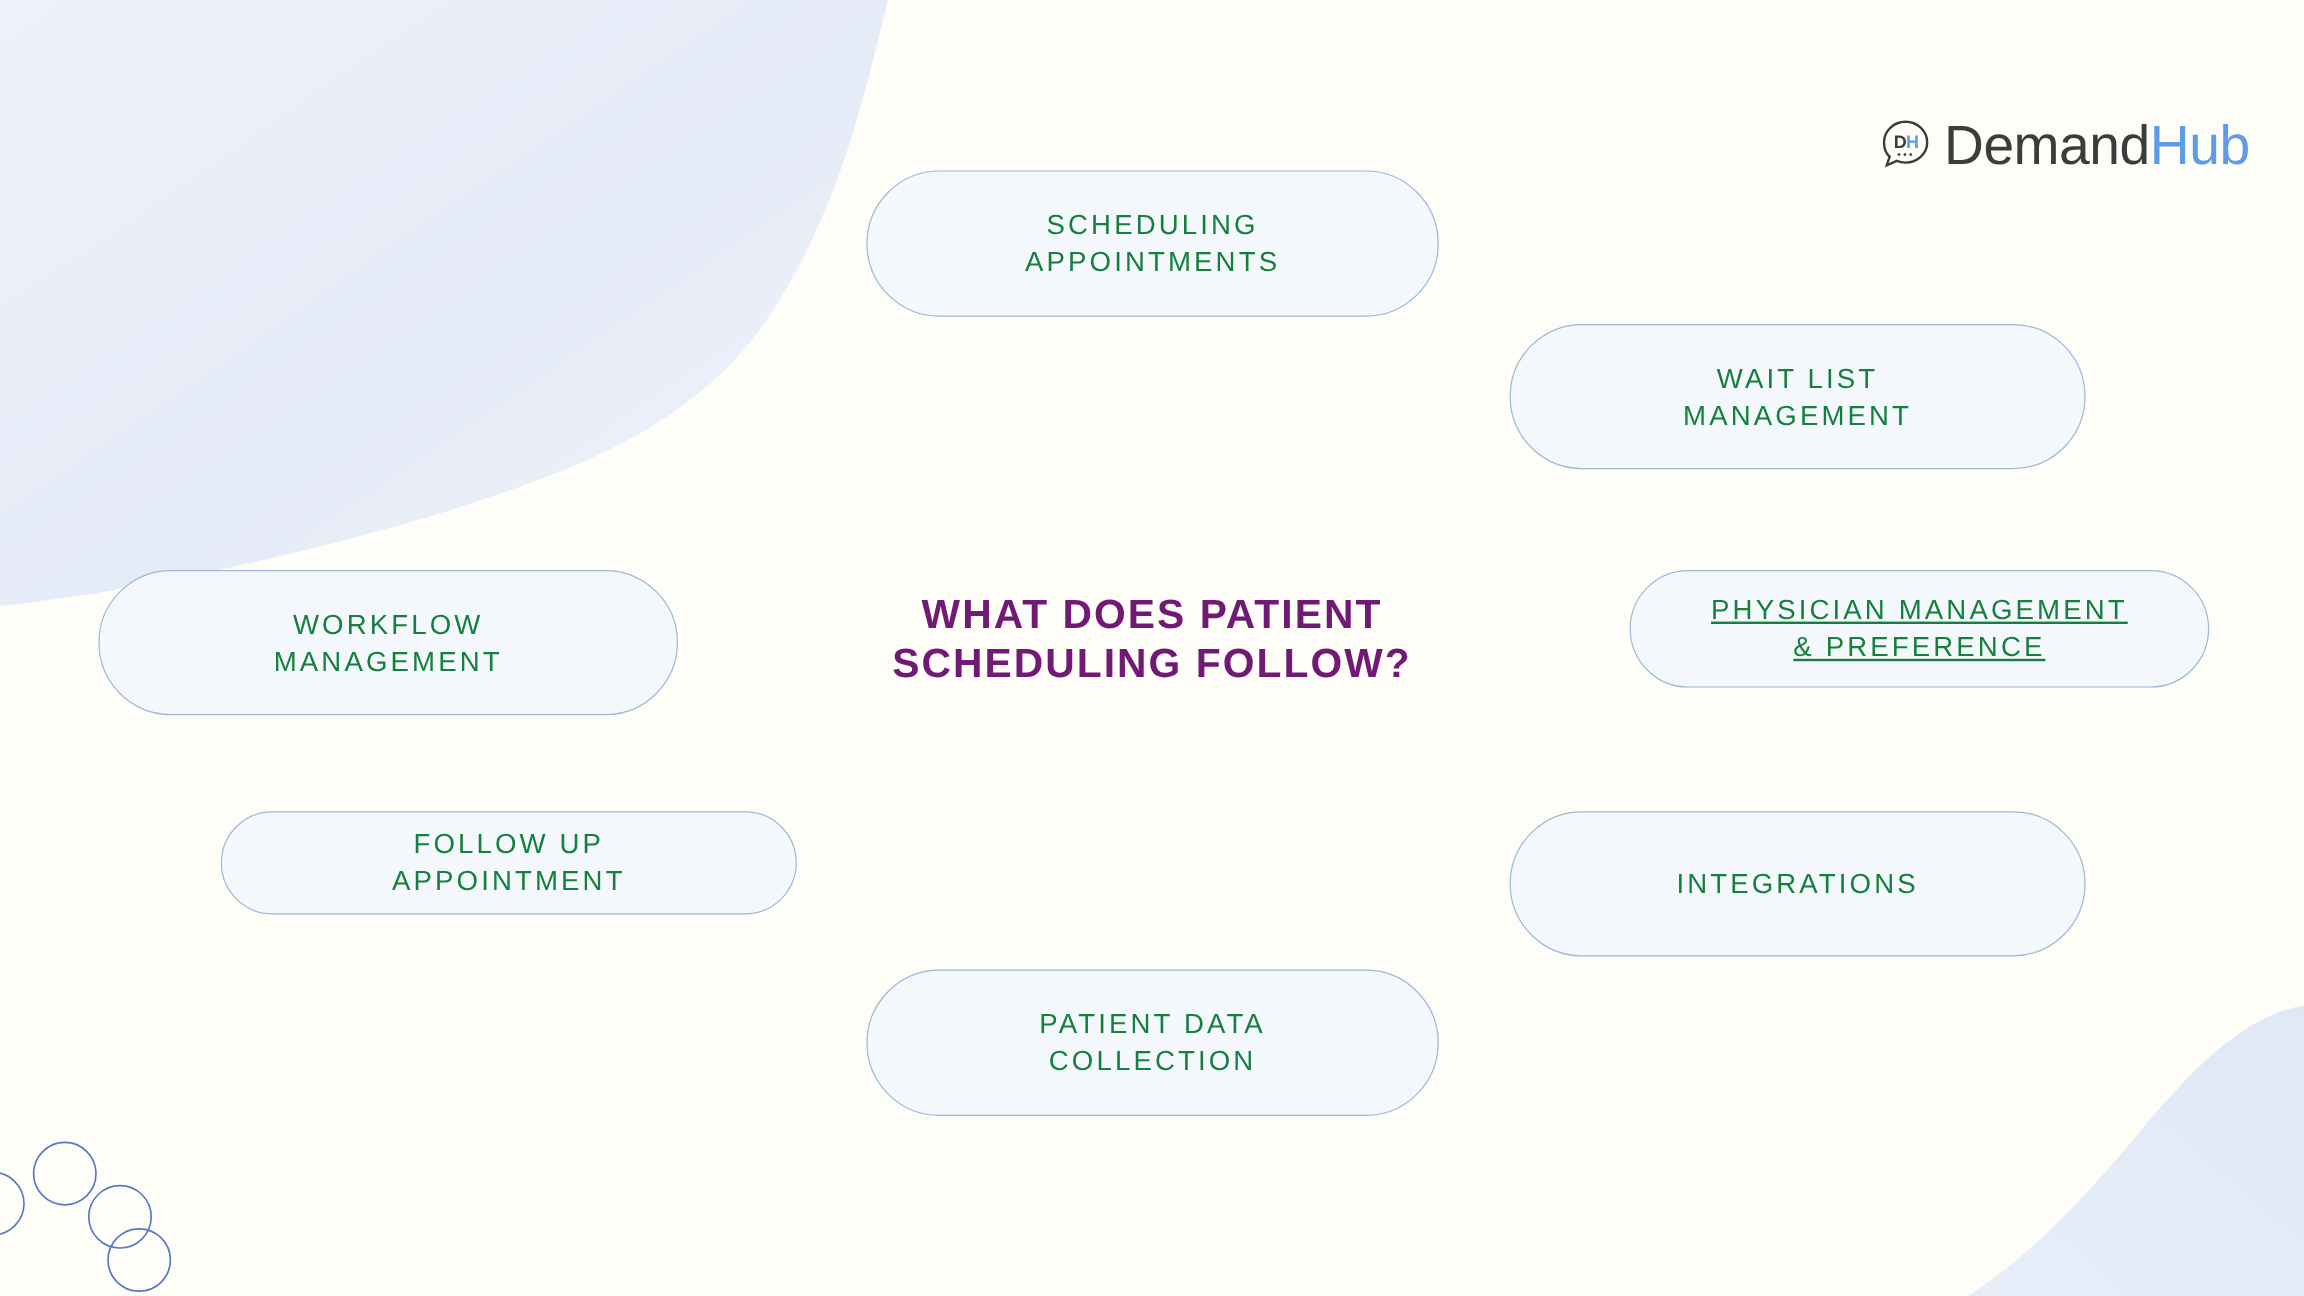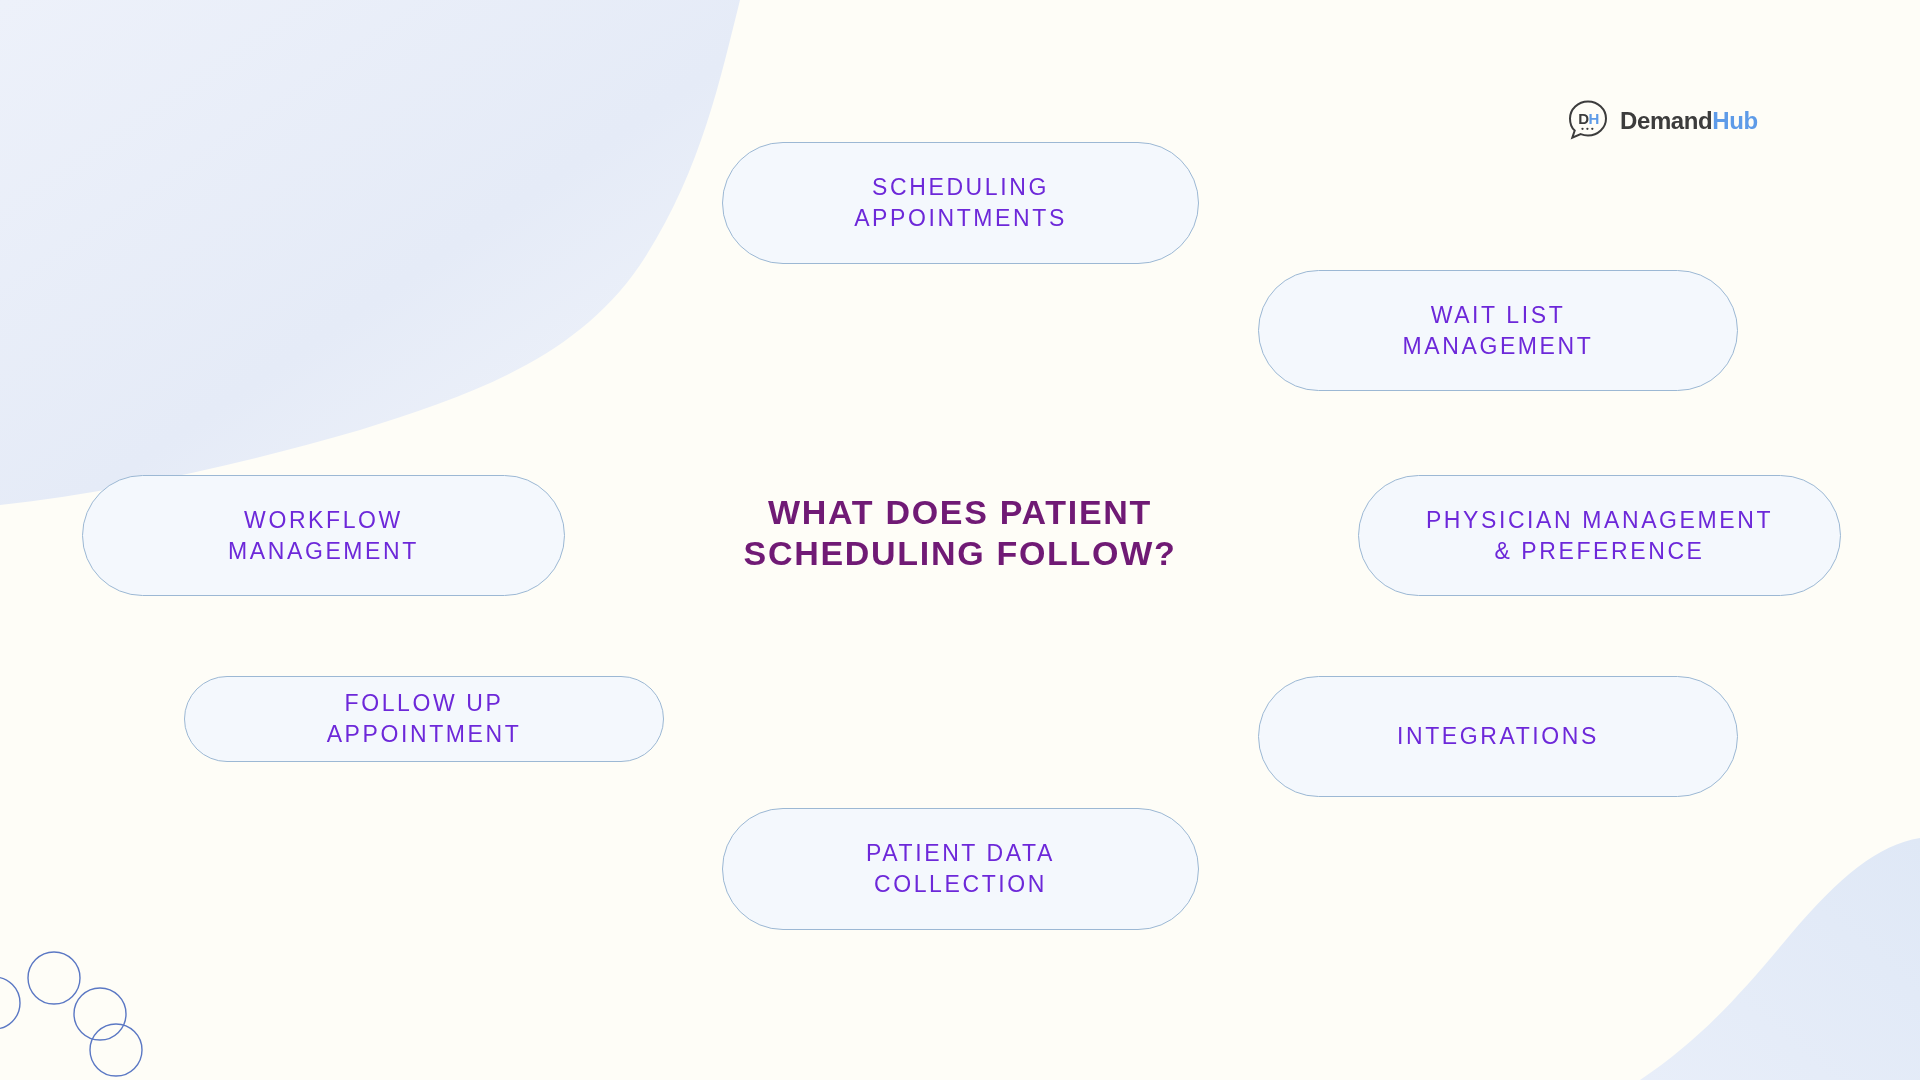--- a/index.html
+++ b/index.html
@@ -29,22 +29,22 @@
   }
 
   
   .logo{
     position:absolute;
     left:1565px; top:98px;
     display:flex; align-items:center; gap:9px;
   }
   .logo-mark{ width:46px; height:46px; flex:none; }
   .logo-word{
-    font-size:24px;
-    font-weight:700;
+    font-size:46px;
+    font-weight:400;
     letter-spacing:-0.4px;
     white-space:nowrap;
     line-height:1;
   }
   .logo-word .demand{ color:#3C3C3C; }
   .logo-word .hub{ color:#5E9BE8; }
 
   
   .center-title{
     position:absolute;
@@ -62,35 +62,35 @@
   
   .pill{
     position:absolute;
     display:flex;
     align-items:center;
     justify-content:center;
     text-align:center;
     background:#F4F8FD;
     border:1px solid #9CB8D4;
     border-radius:999px;
-    color:#6d28d9;
+    color:#15803d;
     font-size:23px;
     font-weight:400;
     letter-spacing:2.6px;
     line-height:1.33;
     padding:0 26px;
   }
   .pill .ln{ display:block; white-space:nowrap; }
 
   
   .p-scheduling-appointments { left:722px;  top:142px; width:477px; height:122px; }
   .p-patient-self-scheduling { left:184px;  top:270px; width:480px; height:121px; }
   .p-wait-list-management    { left:1258px; top:270px; width:480px; height:121px; }
   .p-workflow-management     { left:82px;   top:475px; width:483px; height:121px; }
-  .p-physician-management    { left:1358px; top:475px; width:483px; height:121px; }
+  .p-physician-management    { left:1358px; top:475px; width:483px; height:98px;text-decoration:underline; }
   .p-follow-up-appointment   { left:184px;  top:676px; width:480px; height:86px; }
   .p-integrations            { left:1258px; top:676px; width:480px; height:121px; }
   .p-patient-data-collection { left:722px;  top:808px; width:477px; height:122px; }
 </style>
 </head>
 <body>
 
 <div class="bg-layer">
   <svg viewBox="0 0 1920 1080" xmlns="http://www.w3.org/2000/svg" aria-hidden="true">
     <defs>

